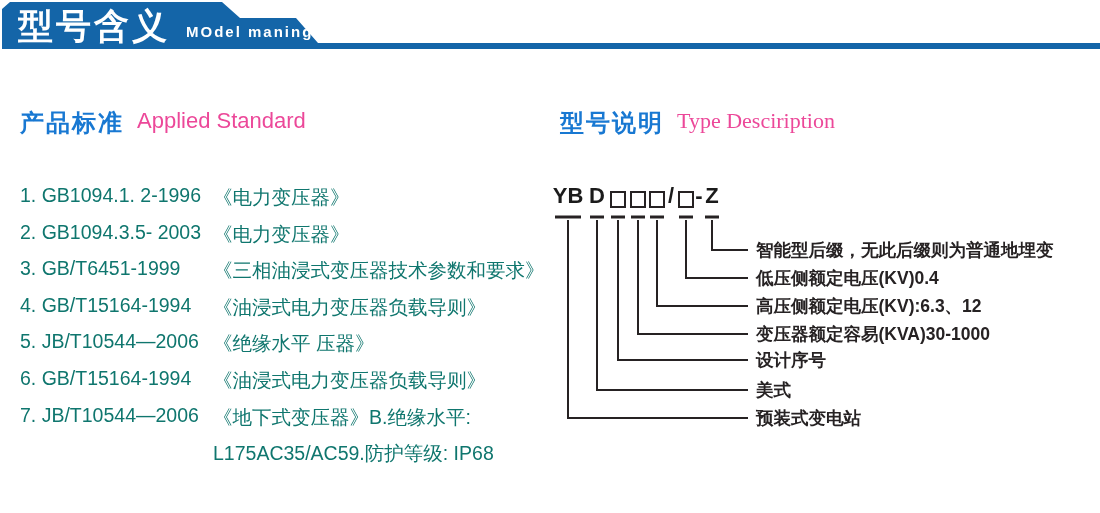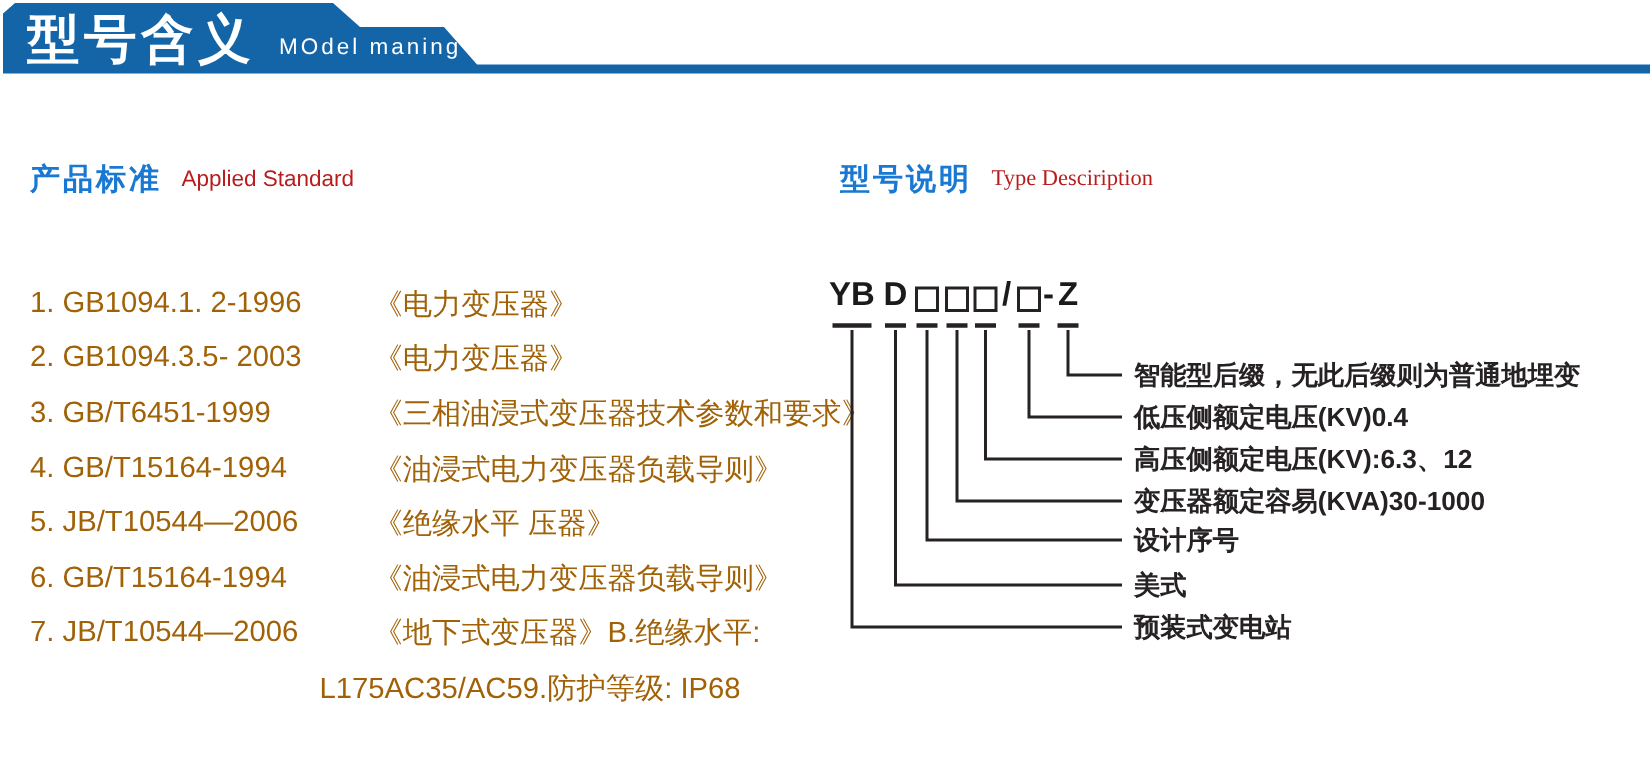--- a/index.html
+++ b/index.html
@@ -14,32 +14,32 @@
   
   .banner{position:absolute;left:0;top:0;width:1100px;height:52px;}
   .banner svg{position:absolute;left:0;top:0;}
   .banner-title{
     position:absolute;left:18px;top:3px;
     font-size:35px;font-weight:700;color:#ffffff;
     letter-spacing:3px;white-space:nowrap;
   }
   .banner-sub{
     position:absolute;left:186px;top:23px;
-    font-size:15px;font-weight:400;color:#ffffff;
+    font-size:15px;font-weight:700;color:#ffffff;
     letter-spacing:2px;white-space:nowrap;
   }
   
   .sec-head{position:absolute;display:flex;align-items:flex-end;white-space:nowrap;}
-  .sec-head .cn{font-size:20px;font-weight:700;color:#1878d2;letter-spacing:2px;line-height:1;}
-  .sec-head .en{font-size:15px;font-weight:400;color:#b91c1c;margin-left:13px;padding-bottom:3px;line-height:1;text-align:right;}
+  .sec-head .cn{font-size:24px;font-weight:700;color:#1878d2;letter-spacing:2px;line-height:1;}
+  .sec-head .en{font-size:22px;font-weight:400;color:#ec4899;margin-left:13px;padding-bottom:3px;line-height:1;text-align:right;}
   
   .standards-panel{position:absolute;left:20px;top:100px;width:525px;height:400px;}
   .standards-panel .sec-head{left:0;top:10px;}
   .std-list{position:absolute;left:0;top:84px;width:100%;}
-  .std-row{display:flex;height:36.6px;align-items:center;font-size:19.5px;color:#a16207;white-space:nowrap;gap:36px;}
+  .std-row{display:flex;height:36.6px;font-size:19.5px;color:#0f766e;white-space:nowrap;}
   .std-code{width:193px;flex:0 0 193px;}
   .std-title{flex:1;}
   .std-cont{padding-left:193px;}
   
   .type-panel{position:absolute;left:540px;top:100px;width:560px;height:400px;}
   .type-panel .sec-head{left:20px;top:10px;font-family:Liberation Serif, serif;}
   .diagram{position:absolute;left:0;top:0;width:560px;height:400px;}
   .diagram svg{position:absolute;left:0;top:0;}
   .code-char{
     position:absolute;top:85px;transform:translateX(-50%);

